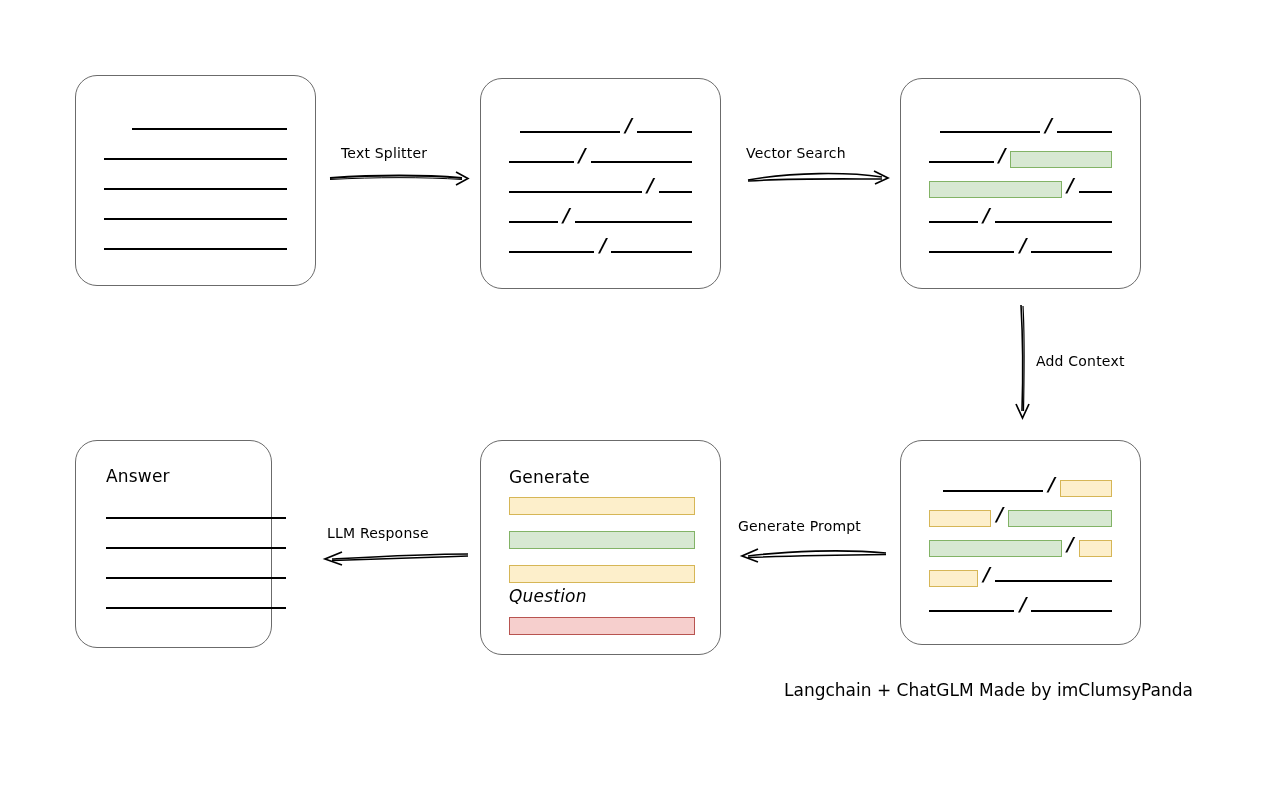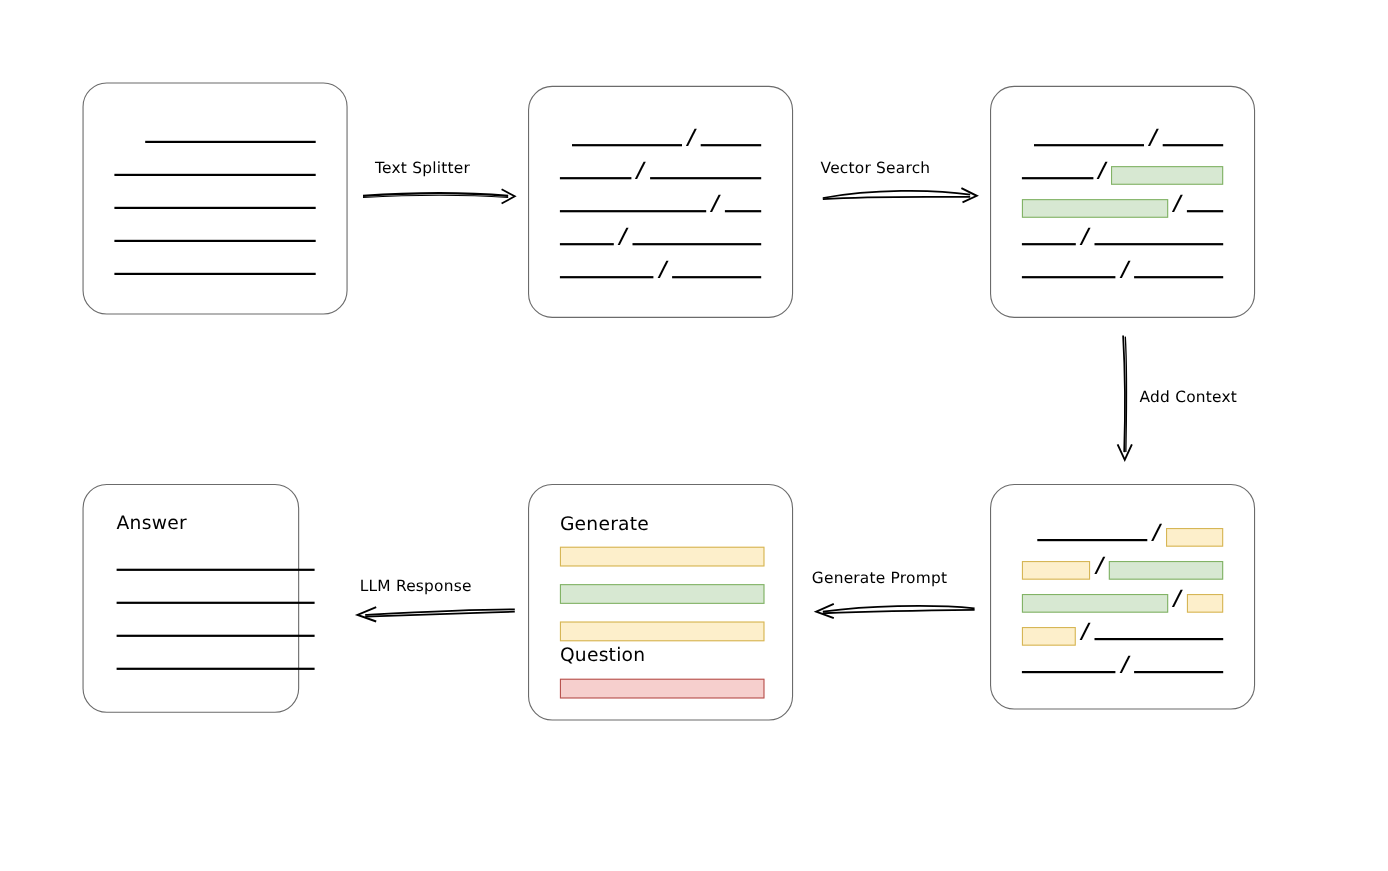--- a/index.html
+++ b/index.html
@@ -248,33 +248,34 @@
     <path d="M148,8 C105,4 50,6 10,11" stroke="#000" stroke-width="1.6" fill="none"></path>
     <path d="M148,9.5 C100,10 50,11 10,12.5" stroke="#000" stroke-width="1.6" fill="none"></path>
     <path d="M20,4 L4,11 L20,17" stroke="#000" stroke-width="1.7" fill="none"></path>
   </svg>
 
   <div class="doc-box" style="left:480px; top:440px; width:241px; height:215px;">
     <div class="box-title" style="left:28px; top:26px;">Generate</div>
     <div class="bar yellow" style="left:28px; top:56px; width:186px;"></div>
     <div class="bar green" style="left:28px; top:90px; width:186px;"></div>
     <div class="bar yellow" style="left:28px; top:124px; width:186px;"></div>
-    <div class="box-title" style="left:28px; top:145px;">Question</div>
+    <div class="box-title" style="left:28px; top:145px;font-style:italic;">Question</div>
     <div class="bar red" style="left:28px; top:176px; width:186px;"></div>
   </div>
 
   <div class="edge-label" style="left:327px; top:525px;">LLM Response</div>
   <svg class="edge-svg" style="left:320px; top:548px; width:148px; height:22px;" viewBox="0 0 148 22">
     <path d="M148,6 C105,6 50,9 12,11" stroke="#000" stroke-width="1.6" fill="none"></path>
     <path d="M148,8 C100,10 50,11 12,12.5" stroke="#000" stroke-width="1.6" fill="none"></path>
     <path d="M22,4 L5,11 L22,17" stroke="#000" stroke-width="1.7" fill="none"></path>
   </svg>
 
   <div class="doc-box" style="left:75px; top:440px; width:197px; height:208px;">
     <div class="box-title" style="left:30px; top:25px;">Answer</div>
     <div class="ans-line" style="left:30px; top:76px; width:180px;"></div>
     <div class="ans-line" style="left:30px; top:106px; width:180px;"></div>
     <div class="ans-line" style="left:30px; top:136px; width:180px;"></div>
     <div class="ans-line" style="left:30px; top:166px; width:180px;"></div>
   </div>
 
+  <div class="footer" style="left:784px; top:680px;">Langchain + ChatGLM Made by imClumsyPanda</div>
 
 </div>
 
 </body></html>

